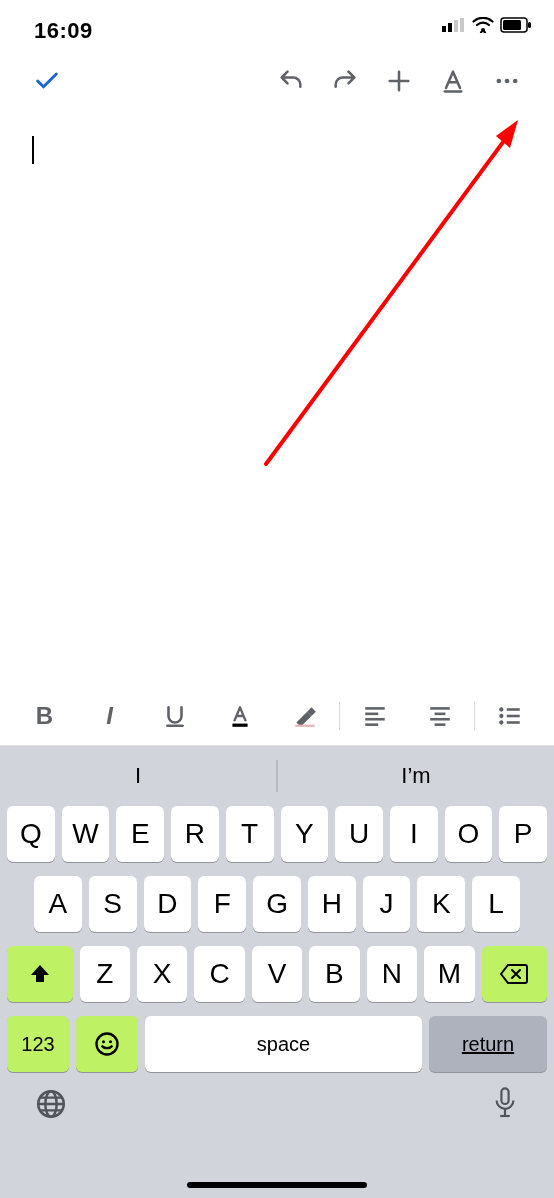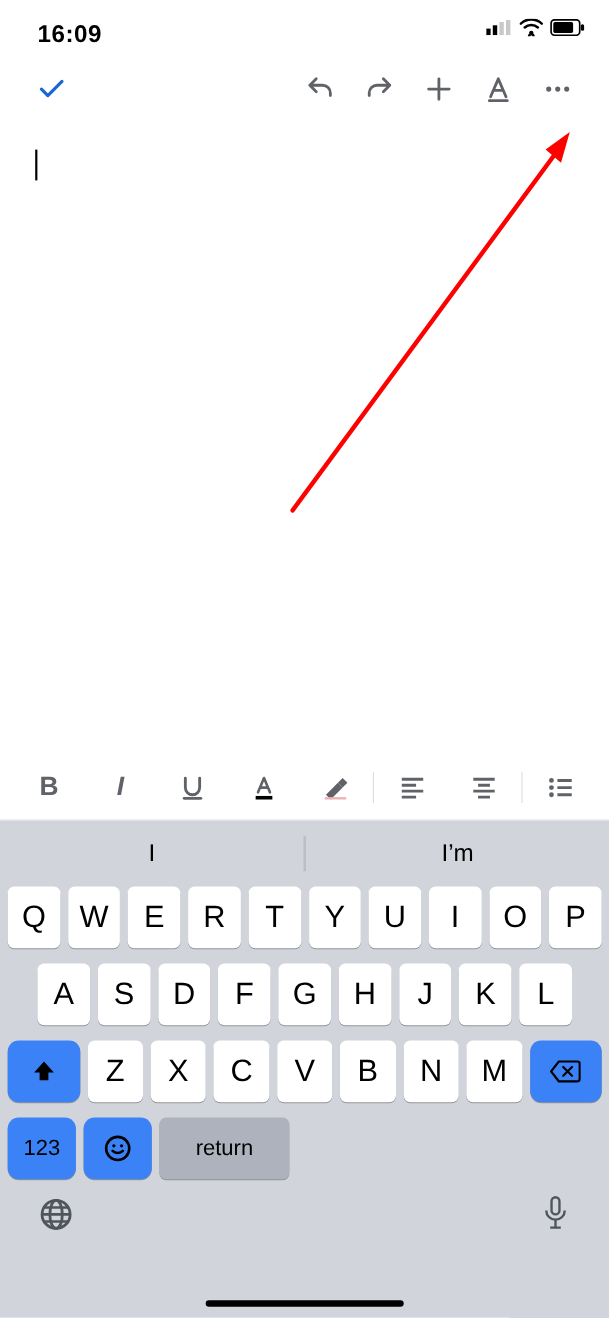--- a/index.html
+++ b/index.html
@@ -131,33 +131,32 @@
     background:#fff;
     border-radius:6px;
     box-shadow: 0 1px 0 rgba(0,0,0,0.3);
     display:flex;
     align-items:center;
     justify-content:center;
     font-size: 28px;
     color:#000;
   }
   .key.sys {
-    background:#3b82f6;
-    border-radius:10px;
+    background:#bef264;
   }
   .key.wide { flex: 1.3; }
   .bottom-row {
     display:flex;
     gap: 7px;
     padding: 0 7px;
     margin-bottom: 10px;
   }
   .bottom-row .key.num, .bottom-row .key.emoji { flex: 0 0 62px; font-size:20px;}
   .bottom-row .key.space { flex:1; font-size:20px;}
-  .bottom-row .key.return { flex: 0 0 118px; background:#adb2bc; font-size:20px;}
+  .bottom-row .key.return { flex: 0 0 118px; background:#adb2bc; font-size:20px;text-decoration:underline;}
   .kb-footer {
     display:flex;
     justify-content:space-between;
     align-items:center;
     padding: 4px 34px 14px;
   }
   .kb-footer svg { display:block; color:#50555c; }
   .home-ind {
     position:absolute;
     bottom: 10px;
@@ -357,20 +356,21 @@
   <div class="bottom-row">
     <div class="key sys num">123</div>
     <div class="key sys emoji">
       <svg width="28" height="28" viewBox="0 0 24 24">
           <circle cx="12" cy="12" r="9" fill="none" stroke="#000" stroke-width="2"></circle>
           <circle cx="9" cy="10" r="1.3" fill="#000"></circle>
           <circle cx="15" cy="10" r="1.3" fill="#000"></circle>
           <path d="M8 14 a5 4 0 0 0 8 0" stroke="#000" stroke-width="2" fill="none" stroke-linecap="round"></path>
         </svg>
     </div>
+    <div class="key space">space</div>
     <div class="key return">return</div>
   </div>
 
   <div class="kb-footer">
     <span>
       <svg width="34" height="34" viewBox="0 0 24 24">
           <circle cx="12" cy="12" r="9" stroke="#50555c" stroke-width="1.8" fill="none"></circle>
           <ellipse cx="12" cy="12" rx="4" ry="9" stroke="#50555c" stroke-width="1.8" fill="none"></ellipse>
           <line x1="3" y1="12" x2="21" y2="12" stroke="#50555c" stroke-width="1.8"></line>
           <line x1="4.5" y1="7.5" x2="19.5" y2="7.5" stroke="#50555c" stroke-width="1.6"></line>

